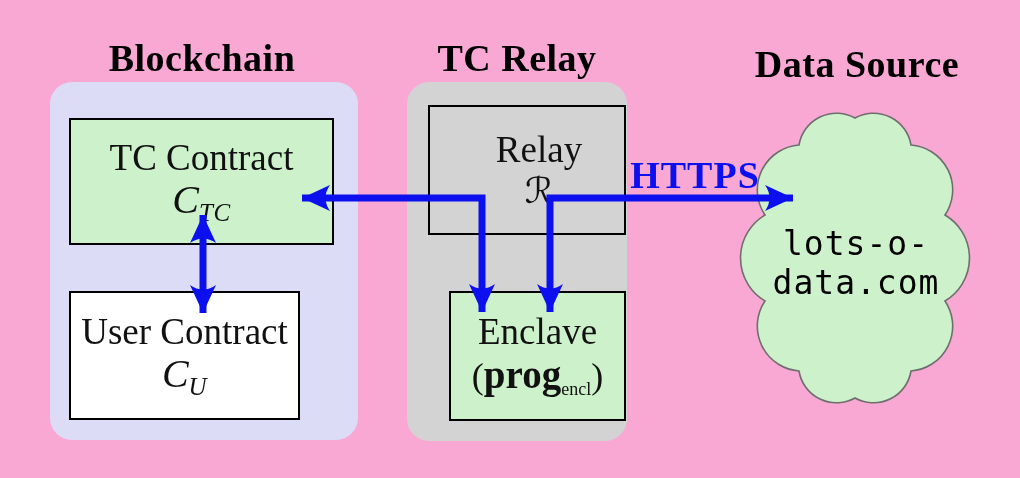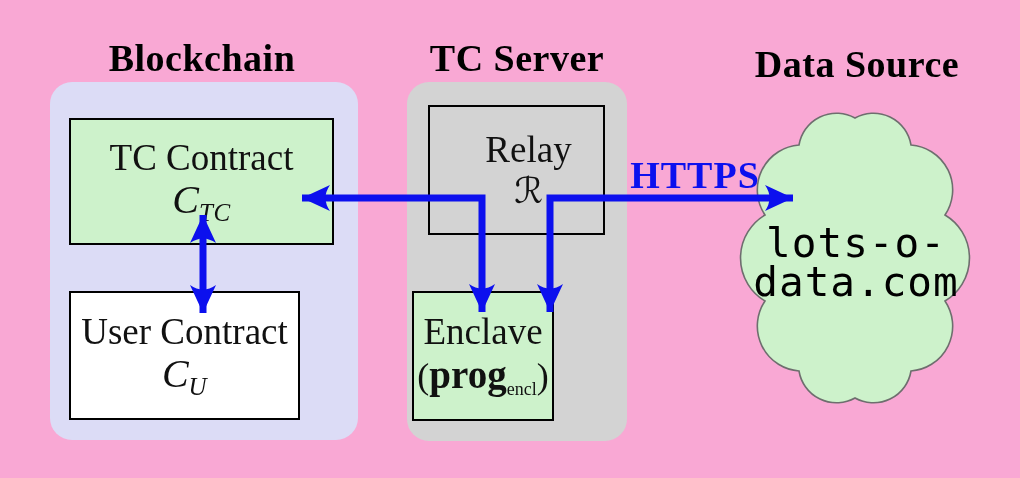--- a/index.html
+++ b/index.html
@@ -49,22 +49,22 @@
     display: flex;
     flex-direction: column;
     align-items: center;
     justify-content: center;
     text-align: center;
     font-size: 37px;
     line-height: 1.12;
   }
   .box-tc-contract  { left: 69px;  top: 118px; width: 265px; height: 127px; background: var(--contract-green); }
   .box-user-contract{ left: 69px;  top: 291px; width: 231px; height: 129px; background: #ffffff; }
-  .box-relay        { left: 428px; top: 105px; width: 177px; height: 130px; background: var(--server-bg); padding-left: 24px; }
-  .box-enclave      { left: 412px; top: 291px; width: 142px; height: 130px; background: var(--contract-green); }
+  .box-relay        { left: 428px; top: 105px; width: 198px; height: 130px; background: var(--server-bg); padding-left: 24px; }
+  .box-enclave      { left: 449px; top: 291px; width: 177px; height: 130px; background: var(--contract-green); }
   .math-line { font-size: 38px; line-height: 1.05; }
   .math-sym {
     font-style: italic;
     font-family: "Liberation Serif", "DejaVu Serif", serif;
     font-size: 40px;
   }
   .math-sub {
     font-style: italic;
     font-size: 25px;
     vertical-align: -8px;
@@ -84,21 +84,21 @@
   }
   .prog-sub {
     font-size: 18px;
     vertical-align: -7px;
   }
   .cloud-label {
     position: absolute;
     left: 856px; top: 224px;
     transform: translateX(-50%);
     font-family: "DejaVu Sans Mono", "Liberation Mono", monospace;
-    font-size: 41px;
+    font-size: 33px;
     line-height: 39px;
     letter-spacing: 1px;
     text-align: center;
     white-space: nowrap;
     color: #000000;
   }
   .https-label {
     position: absolute;
     left: 695px; top: 153px;
     transform: translateX(-50%);
@@ -132,21 +132,21 @@
          A 45 45 0 0 1 911,371
          A 38 38 0 0 1 855,398
          A 38 38 0 0 1 799,371
          A 45 45 0 0 1 765,301
          A 50 50 0 0 1 765,215
          A 45 45 0 0 1 799,145
          A 38 38 0 0 1 855,118 Z" fill="var(--cloud-green)" stroke="var(--cloud-border)" stroke-width="1.6"></path>
   </svg>
 
   <div class="group-title z-text" style="left:202px; top:36px;">Blockchain</div>
-  <div class="group-title z-text" style="left:517px; top:36px;">TC Server</div>
+  <div class="group-title z-text" style="left:517px; top:36px;">TC Relay</div>
   <div class="group-title z-text" style="left:857px; top:42px;">Data Source</div>
 
   <div class="container-rounded container-blockchain z-under"></div>
   <div class="container-rounded container-server z-under"></div>
 
   <div class="node-box box-tc-contract z-boxes">
     <div>TC Contract</div>
     <div class="math-line"><span class="math-sym">C</span><span class="math-sub">TC</span></div>
   </div>
 

